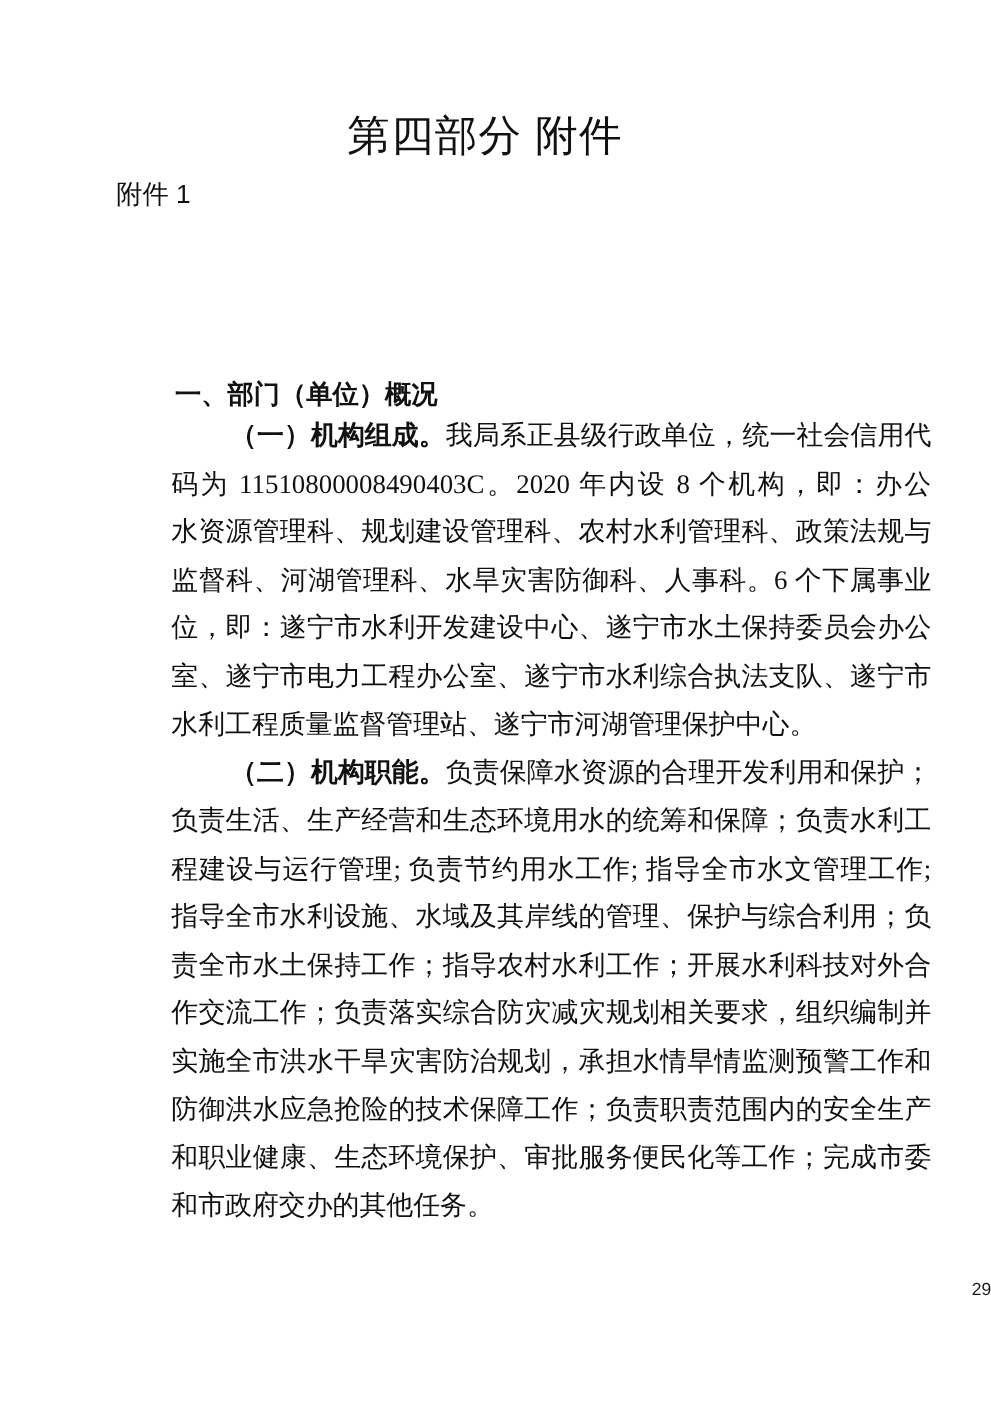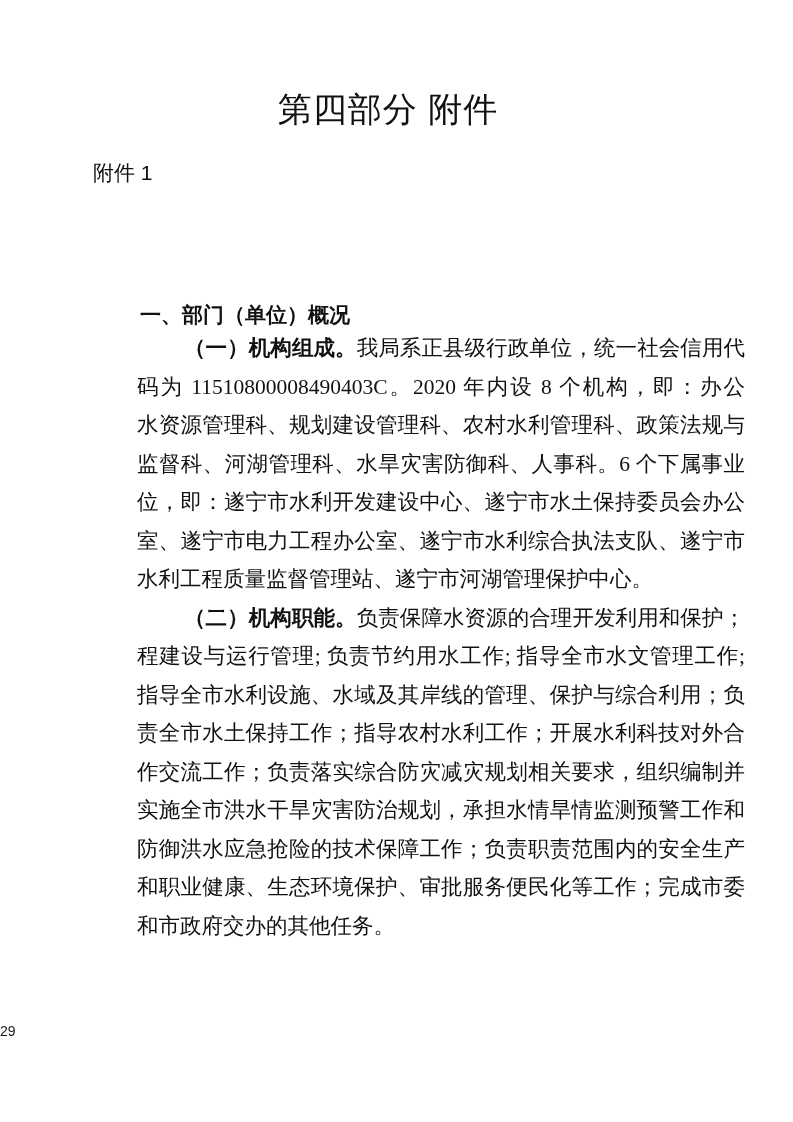--- a/index.html
+++ b/index.html
@@ -25,21 +25,20 @@
     letter-spacing: 1px;
   }
   .attachment-label {
     position: absolute;
     top: 143px;
     left: 93px;
     font-family: "Liberation Sans", sans-serif;
     font-weight: 400;
     font-size: 21px;
     line-height: 26px;
-    margin-top: 17px;
   }
   .report-title {
     position: absolute;
     top: 218px;
     left: 93px;
     width: 608px;
     text-align: center;
     font-family: "Liberation Serif", serif;
     font-weight: 700;
     font-size: 27px;
@@ -75,21 +74,21 @@
     margin-left: 44px;
   }
   .jline.first { text-indent: 47px; }
   .jline.last { text-align-last: left; }
   .lead { font-weight: 700; }
   .page-number {
     position: absolute;
     top: 1022px;
     left: 0;
     width: 793px;
-    text-align: left;
+    text-align: right;
     font-family: "Liberation Sans", sans-serif;
     font-size: 14px;
     line-height: 18px;
     color: #1a1a1a;
   }
 </style>
 </head>
 <body>
 
 <div class="page">
@@ -105,20 +104,21 @@
 
     <div class="jline first"><span class="lead">（一）机构组成。</span><span>我局系正县级行政单位，统一社会信用代</span></div>
     <div class="jline">码为 11510800008490403C。2020 年内设 8 个机构，即：办公室、</div>
     <div class="jline">水资源管理科、规划建设管理科、农村水利管理科、政策法规与</div>
     <div class="jline">监督科、河湖管理科、水旱灾害防御科、人事科。6 个下属事业单</div>
     <div class="jline">位，即：遂宁市水利开发建设中心、遂宁市水土保持委员会办公</div>
     <div class="jline">室、遂宁市电力工程办公室、遂宁市水利综合执法支队、遂宁市</div>
     <div class="jline last">水利工程质量监督管理站、遂宁市河湖管理保护中心。</div>
 
     <div class="jline first"><span class="lead">（二）机构职能。</span><span>负责保障水资源的合理开发利用和保护；</span></div>
+    <div class="jline">负责生活、生产经营和生态环境用水的统筹和保障；负责水利工</div>
     <div class="jline">程建设与运行管理; 负责节约用水工作; 指导全市水文管理工作;</div>
     <div class="jline">指导全市水利设施、水域及其岸线的管理、保护与综合利用；负</div>
     <div class="jline">责全市水土保持工作；指导农村水利工作；开展水利科技对外合</div>
     <div class="jline">作交流工作；负责落实综合防灾减灾规划相关要求，组织编制并</div>
     <div class="jline">实施全市洪水干旱灾害防治规划，承担水情旱情监测预警工作和</div>
     <div class="jline">防御洪水应急抢险的技术保障工作；负责职责范围内的安全生产</div>
     <div class="jline">和职业健康、生态环境保护、审批服务便民化等工作；完成市委</div>
     <div class="jline last">和市政府交办的其他任务。</div>
 
   </div>

